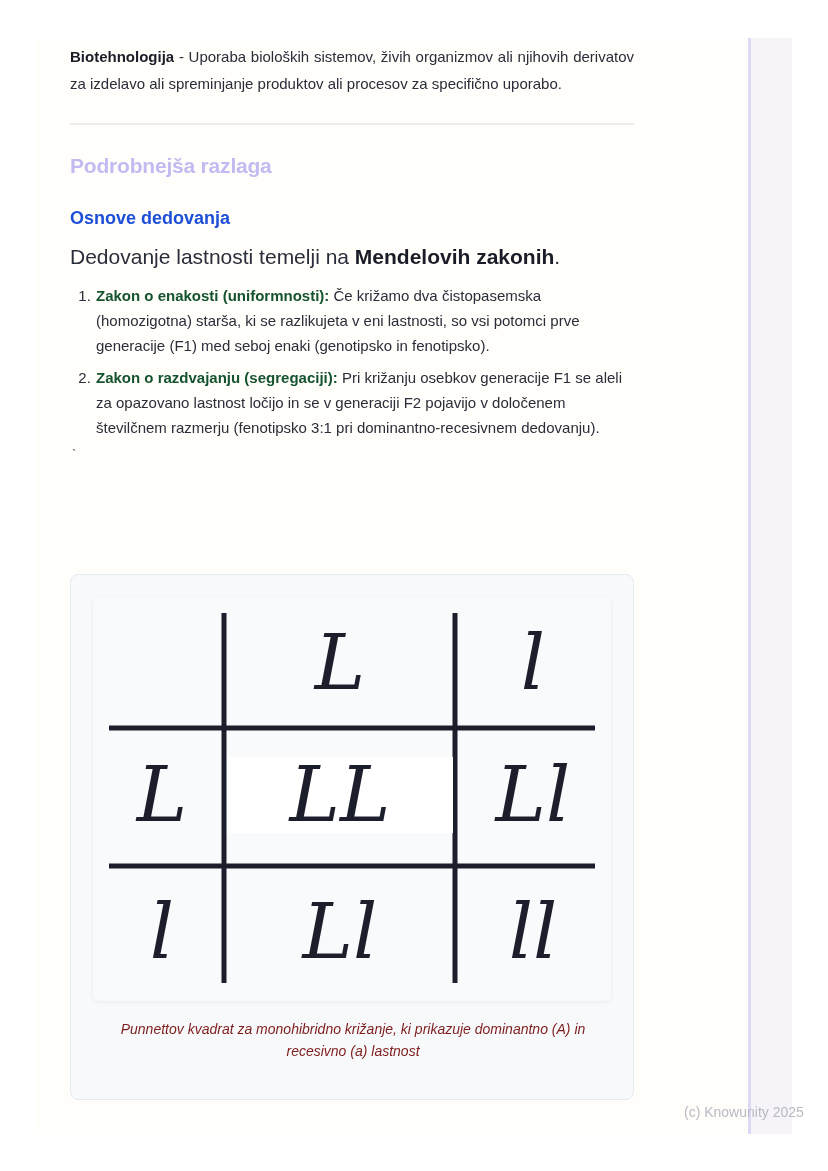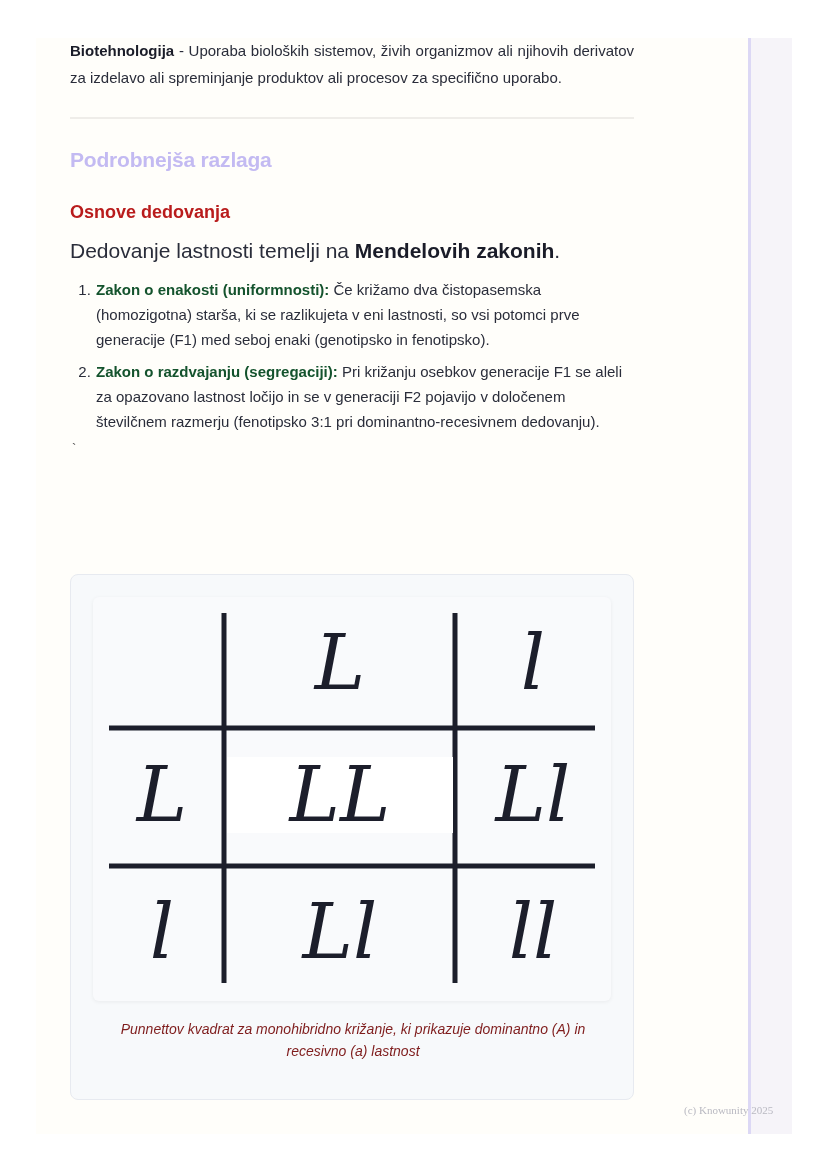--- a/index.html
+++ b/index.html
@@ -7,36 +7,36 @@
     body { position: relative; font-family: "Liberation Sans", sans-serif; color: #1f2230; }
 
     .page {
       position: absolute; left: 36px; top: 38px; width: 712px; height: 1096px;
       background: #fffefa;
     }
     .sidebar {
       position: absolute; left: 748px; top: 38px; width: 44px; height: 1096px;
       background: #f6f4f9; border-left: 3px solid #dcd8f5;
     }
-    .content { position: absolute; left: 70px; top: 36px; width: 564px; }
+    .content { position: absolute; left: 70px; top: 42px; width: 564px; }
 
     .p-def {
       font-size: 15px; line-height: 27px; text-align: justify; color: #2a2d3a;
       margin-top: 1px;
     }
     .p-def b { color: #1a1c28; }
 
     .hr { height: 2px; background: #efede9; margin-top: 26px; }
 
     .h2 {
       margin-top: 26px; font-size: 21px; font-weight: bold; color: #c3baf2;
       letter-spacing: -0.2px; line-height: 30px;
     }
     .h3 {
-      margin-top: 24px; font-size: 18px; font-weight: bold; color: #b91c1c;
+      margin-top: 24px; font-size: 18px; font-weight: bold; color: #1d4ed8;
       line-height: 26px;
     }
     .intro { margin-top: 15px; font-size: 21px; line-height: 22px; color: #2a2d3a; }
     .intro b { color: #1a1c28; }
 
     ol.laws { margin-top: 15px; padding-left: 25px; font-size: 15px; line-height: 25px; color: #2a2d3a; }
     ol.laws li { margin-bottom: 7px; padding-left: 1px; }
     ol.laws li b { color: #14532d; }
 
     .tick { margin-top: 2px; font-size: 13px; color: #555; height: 20px; padding-left: 2px; }
@@ -54,22 +54,22 @@
     .cell {
       position: absolute; font-family: "DejaVu Serif", serif; font-style: italic;
       font-size: 76px; color: #1c1e2b; text-align: center; line-height: 1;
     }
     .caption {
       position: absolute; left: 24px; top: 443px; width: 516px; text-align: center;
       font-size: 14px; line-height: 22px; font-style: italic; color: #7f1d1d;
     }
 
     .footer {
-      position: absolute; left: 684px; top: 1104px; font-size: 11px; color: #b9b9c2;
-      font-family: Liberation Serif, serif;
+      position: absolute; left: 684px; top: 1104px; font-size: 14px; color: #b9b9c2;
+      font-family: Liberation Sans, sans-serif;
     }
   </style>
 </head>
 <body>
 
 <div class="page"></div>
 <div class="sidebar"></div>
 
 <div class="content">
   <p class="p-def">

